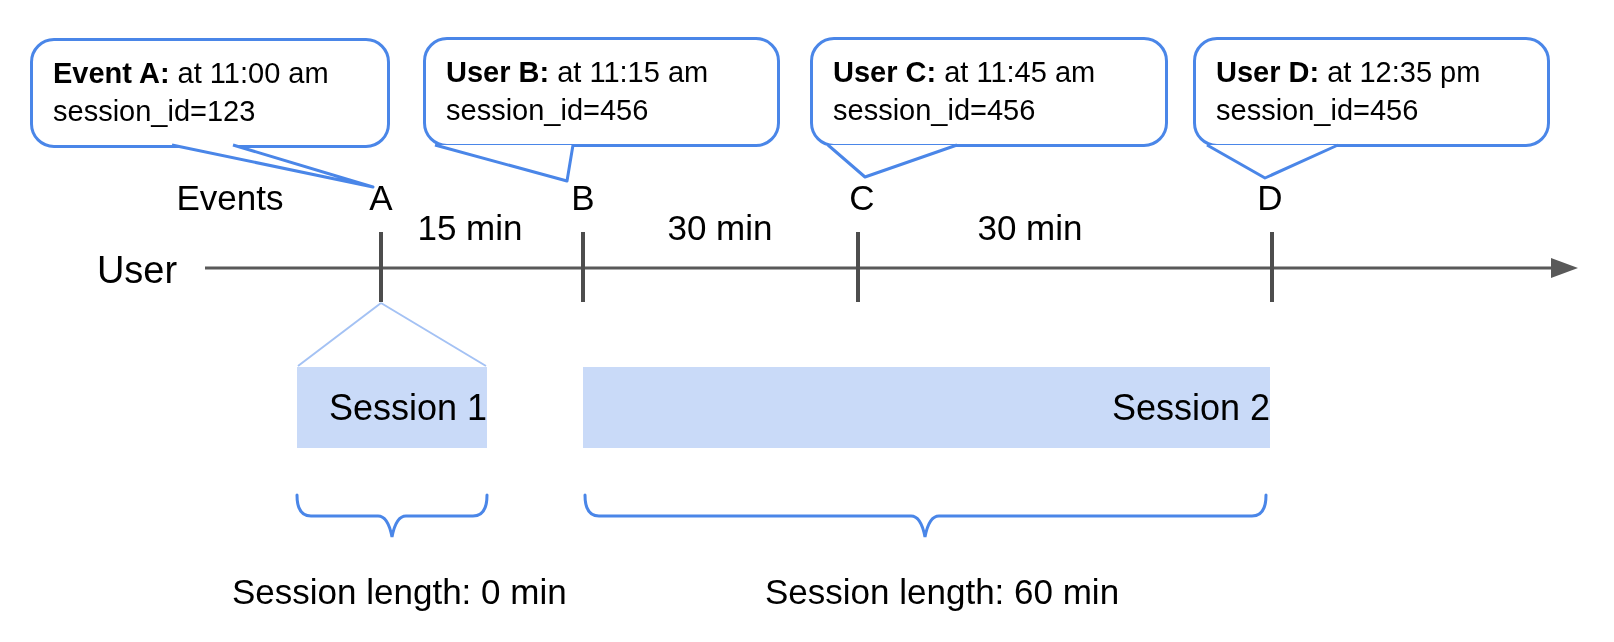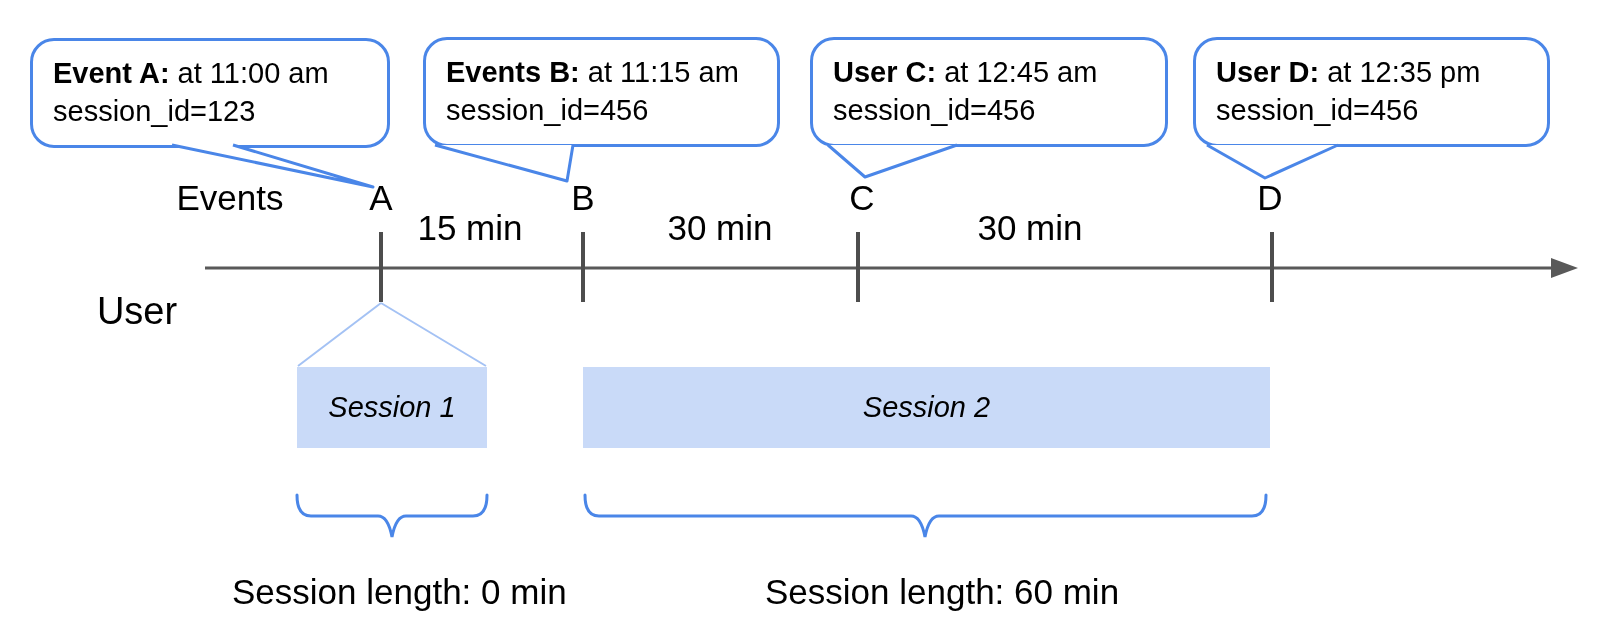--- a/index.html
+++ b/index.html
@@ -27,49 +27,48 @@
     border:3px solid var(--blue);
     border-radius:24px;
     background:#ffffff;
     padding:13px 28px 0 20px;
     font-size:29px;
     line-height:38px;
     white-space:nowrap;
   }
   .bubble b{font-weight:bold;}
   .t{position:absolute;font-size:35px;line-height:34px;text-align:center;white-space:nowrap;}
-  .user{font-size:38px;line-height:42px;margin-top:41px;}
+  .user{font-size:38px;line-height:42px;}
   .bar{
     position:absolute;
     top:367px;height:81px;
     background:var(--fill);
-    display:flex;align-items:center;justify-content:center;
-    font-size:29px;
-    font-style:italic;
+    display:flex;align-items:center;justify-content:flex-end;
+    font-size:36px;
   }
   .tail{fill:#ffffff;stroke:var(--blue);stroke-width:3;stroke-linejoin:round;}
   .axis{stroke:var(--axis);stroke-width:3;}
   .arrowhead{fill:var(--axis);}
   .tickline{stroke:var(--tick);stroke-width:4;}
   .funnel{stroke:var(--funnel);stroke-width:2;fill:none;}
   .brace{stroke:var(--blue);stroke-width:3;fill:none;stroke-linecap:round;}
 </style>
 </head>
 <body>
 
 <div class="bubble" style="left:30px;top:38px;width:360px">
   <div><b>Event A:</b><span> at 11:00 am</span></div>
   <div>session_id=123</div>
 </div>
 <div class="bubble" style="left:423px;top:37px;width:357px">
-  <div><b>Events B:</b><span> at 11:15 am</span></div>
+  <div><b>User B:</b><span> at 11:15 am</span></div>
   <div>session_id=456</div>
 </div>
 <div class="bubble" style="left:810px;top:37px;width:358px">
-  <div><b>User C:</b><span> at 12:45 am</span></div>
+  <div><b>User C:</b><span> at 11:45 am</span></div>
   <div>session_id=456</div>
 </div>
 <div class="bubble" style="left:1193px;top:37px;width:357px">
   <div><b>User D:</b><span> at 12:35 pm</span></div>
   <div>session_id=456</div>
 </div>
 
 <svg class="overlay" viewBox="0 0 1614 642">
 
   <path class="tail" d="M172,145 L373,187 L233,145"></path>

